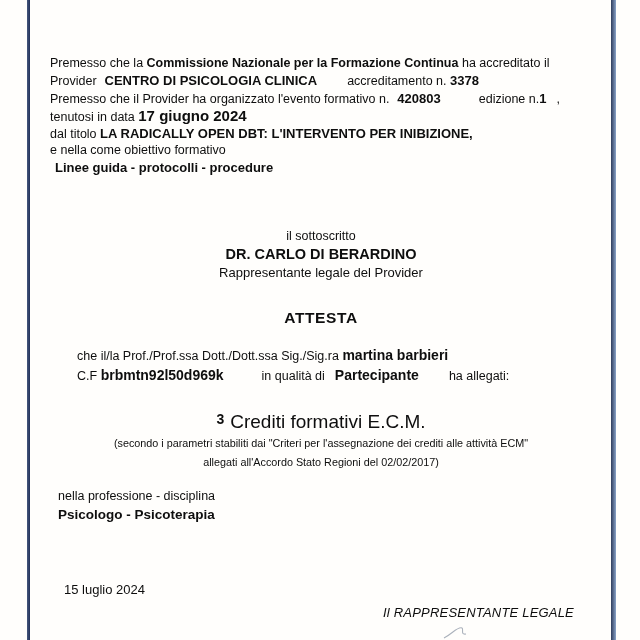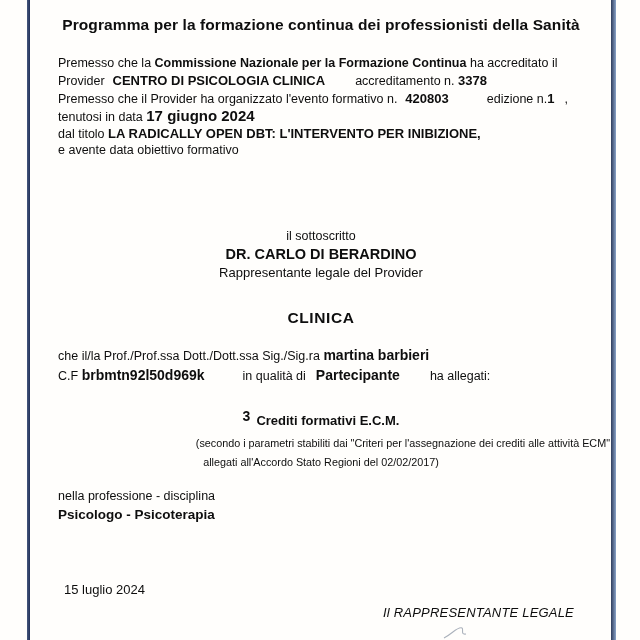--- a/index.html
+++ b/index.html
@@ -12,62 +12,61 @@
   }
   .page{position:relative;width:640px;height:640px;background:#fffefc;overflow:hidden;}
   .border-left{position:absolute;left:27px;top:0;width:3px;height:640px;
     background:linear-gradient(to right,#46577d,#22315a);}
   .border-right{position:absolute;left:611px;top:0;width:5px;height:640px;
     background:linear-gradient(to right,#2e3c5c,#8aa3c8);}
   .doc-title{
     position:absolute;top:16px;left:32px;right:30px;
     text-align:center;font-weight:bold;font-size:15.5px;letter-spacing:.1px;white-space:nowrap;
   }
-  .premise{position:absolute;top:55px;left:58px;width:530px;font-size:12.5px;}
+  .premise{position:absolute;top:55px;left:50px;width:530px;font-size:12.5px;}
   .premise .ln{white-space:nowrap;line-height:17.4px;height:17.4px;}
   b,.b{font-weight:bold;}
   .b13{font-weight:bold;font-size:13px;}
   .b135{font-weight:bold;font-size:15px;}
   .b14{font-weight:bold;font-size:14px;}
   .gap8{display:inline-block;width:8px;}
   .gap10{display:inline-block;width:10px;}
   .gap30{display:inline-block;width:30px;}
   .gap38{display:inline-block;width:38px;}
   .indent-title{padding-left:60px;}
   .indent-obj{padding-left:5px;}
   .signatory{position:absolute;top:227px;left:32px;right:30px;text-align:center;}
   .signatory .intro{font-size:12.5px;line-height:18px;}
   .signatory .name{font-size:14.5px;font-weight:bold;line-height:19px;}
   .signatory .role{font-size:13px;line-height:18px;}
   .attest-heading{position:absolute;top:309px;left:32px;right:30px;text-align:center;
     font-weight:bold;font-size:15.5px;letter-spacing:.6px;}
   .attestation{position:absolute;top:346px;left:58px;width:530px;font-size:12.5px;}
-  .attestation .ln{white-space:nowrap;line-height:19.5px;height:19.5px;}
+  .attestation .ln{white-space:nowrap;line-height:19.5px;height:19.5px;margin-left:19px;}
   .credits-line{position:absolute;top:411px;left:32px;right:30px;text-align:center;white-space:nowrap;}
   .credits-number{font-weight:bold;font-size:14px;position:relative;top:-4px;}
-  .credits-label{font-weight:bold;font-size:13px;margin-left:6px;margin-top:25px;}
+  .credits-label{font-weight:normal;font-size:19px;margin-left:6px;margin-top:25px;}
   .credit-note{position:absolute;left:32px;right:30px;text-align:center;font-size:10.8px;white-space:nowrap;}
-  .note1{top:437px;text-align:right;}
+  .note1{top:437px;}
   .note2{top:456px;}
   .profession{position:absolute;top:487px;left:58px;}
   .profession .label{font-size:12.5px;line-height:18px;}
   .profession .value{font-size:13.5px;font-weight:bold;line-height:20px;}
   .issue-date{position:absolute;top:582px;left:64px;font-size:13px;}
   .legal-rep{position:absolute;top:605px;right:66px;font-size:13px;font-style:italic;
     font-weight:500;letter-spacing:.2px;}
   .signature-stroke{position:absolute;left:438px;top:624px;}
 </style>
 </head>
 <body>
 
 <div class="page">
   <div class="border-left"></div>
   <div class="border-right"></div>
 
-  <div class="doc-title">Programma per la formazione continua dei professionisti della Sanità</div>
 
   <div class="premise">
     <div class="ln">
       <span>Premesso che la</span>
       <b>Commissione Nazionale per la Formazione Continua</b>
       <span>ha accreditato il</span>
     </div>
     <div class="ln">
       <span>Provider</span><span class="gap8"></span><span class="b13">CENTRO DI PSICOLOGIA CLINICA</span><span class="gap30"></span><span>accreditamento n.</span>
       <span class="b13">3378</span>
@@ -77,31 +76,34 @@
     </div>
     <div class="ln">
       <span>tenutosi in data</span>
       <span class="b135">17 giugno 2024</span>
     </div>
     <div class="ln">
       <span>dal titolo</span>
       <span class="b13">LA RADICALLY OPEN DBT: L'INTERVENTO PER INIBIZIONE,</span>
     </div>
     <div class="ln">
-      <span>e avente data obiettivo formativo</span>
+      <span>e nella come obiettivo formativo</span>
+    </div>
+    <div class="ln indent-obj">
+      <span class="b13">Linee guida - protocolli - procedure</span>
     </div>
   </div>
 
   <div class="signatory">
     <div class="intro">il sottoscritto</div>
     <div class="name">DR. CARLO DI BERARDINO</div>
     <div class="role">Rappresentante legale del Provider</div>
   </div>
 
-  <div class="attest-heading">CLINICA</div>
+  <div class="attest-heading">ATTESTA</div>
 
   <div class="attestation">
     <div class="ln">
       <span>che il/la Prof./Prof.ssa Dott./Dott.ssa Sig./Sig.ra</span>
       <span class="b14">martina barbieri</span>
     </div>
     <div class="ln">
       <span>C.F</span>
       <span class="b14">brbmtn92l50d969k</span><span class="gap38"></span><span>in qualità di</span><span class="gap10"></span><span class="b14">Partecipante</span><span class="gap30"></span><span>ha allegati:</span>
     </div>

